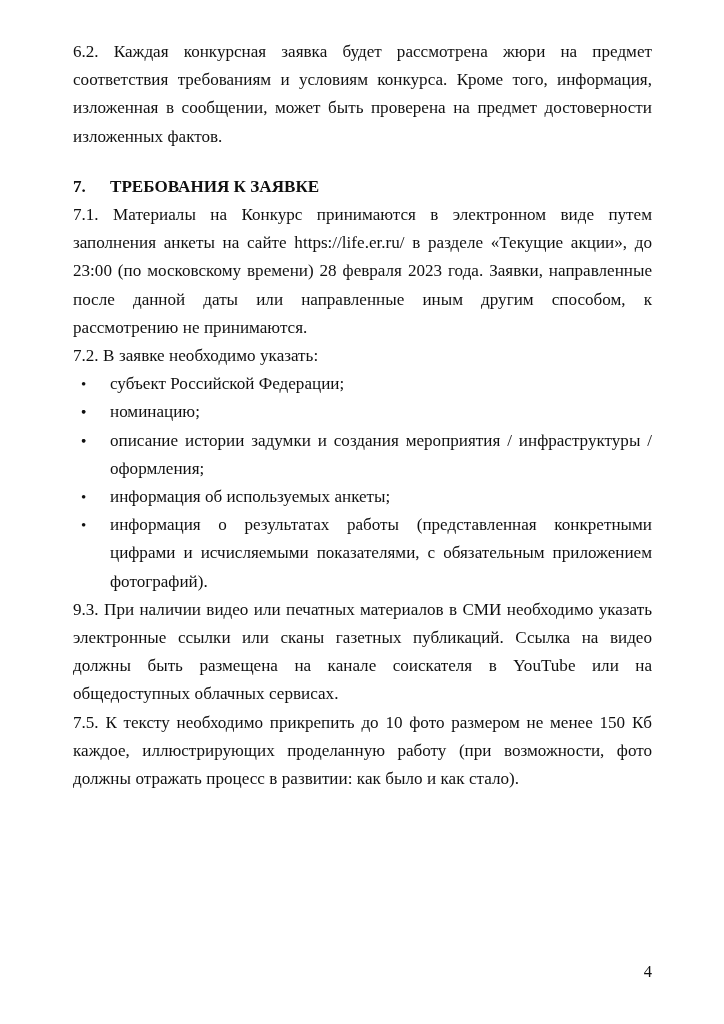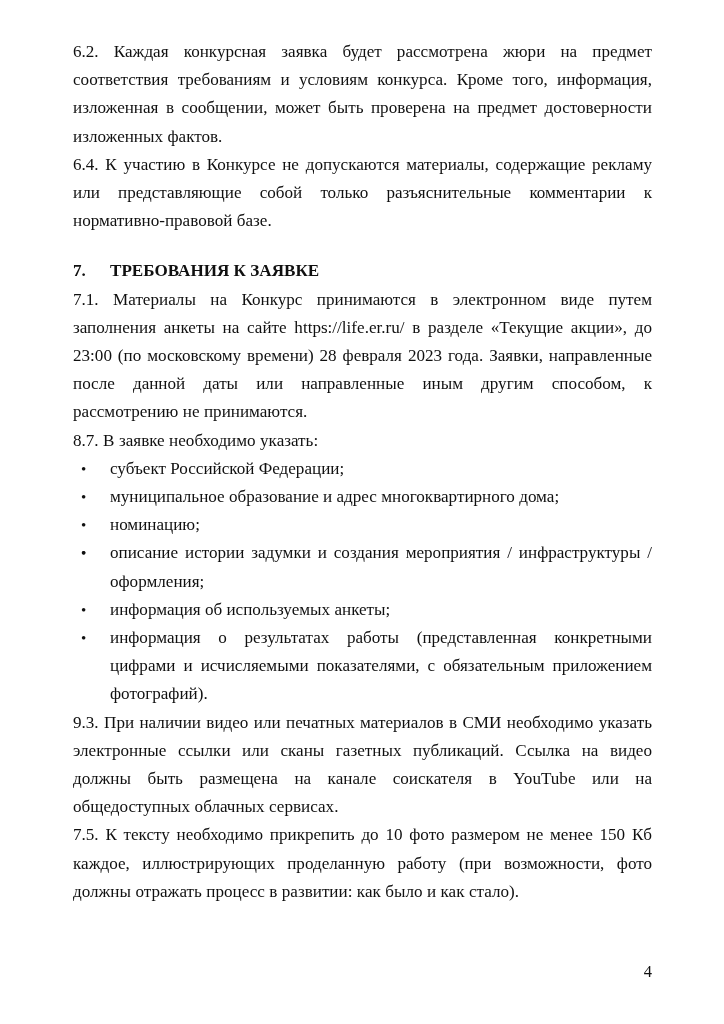--- a/index.html
+++ b/index.html
@@ -95,40 +95,38 @@
     font-family: "Liberation Serif", "DejaVu Serif", serif;
   }
 </style>
 </head>
 <body>
 
 <div class="page">
   <div class="content">
 
     <p class="para">6.2. Каждая конкурсная заявка будет рассмотрена жюри на предмет соответствия требованиям и условиям конкурса. Кроме того, информация, изложенная в сообщении, может быть проверена на предмет достоверности изложенных фактов.</p>
-    <p class="para">6.4. К участию в Конкурсе не допускаются материалы, содержащие рекламу или представляющие собой только разъяснительные комментарии к нормативно-правовой базе.</p>
 
     <div class="heading-gap-before"></div>
 
     <div class="section-heading">
       <span class="sec-num">7.</span>
       <span class="sec-title">ТРЕБОВАНИЯ К ЗАЯВКЕ</span>
     </div>
 
     <p class="para">7.1. Материалы на Конкурс принимаются в электронном виде путем заполнения анкеты на сайте https://life.er.ru/ в разделе «Текущие акции»,  до 23:00 (по московскому времени) 28 февраля 2023 года. Заявки, направленные после данной даты или направленные иным другим способом, к рассмотрению не принимаются.</p>
-    <p class="para last-left">8.7. В заявке необходимо указать:</p>
+    <p class="para last-left">7.2. В заявке необходимо указать:</p>
 
     <ul class="bullets">
       <li class="left-align">
         <span class="bullet-dot">•</span>
         <span>субъект Российской Федерации;</span>
       </li>
       <li class="left-align">
         <span class="bullet-dot">•</span>
-        <span>муниципальное образование и адрес многоквартирного дома;</span>
       </li>
       <li class="left-align">
         <span class="bullet-dot">•</span>
         <span>номинацию;</span>
       </li>
       <li>
         <span class="bullet-dot">•</span>
       </li>
     </ul>
 

